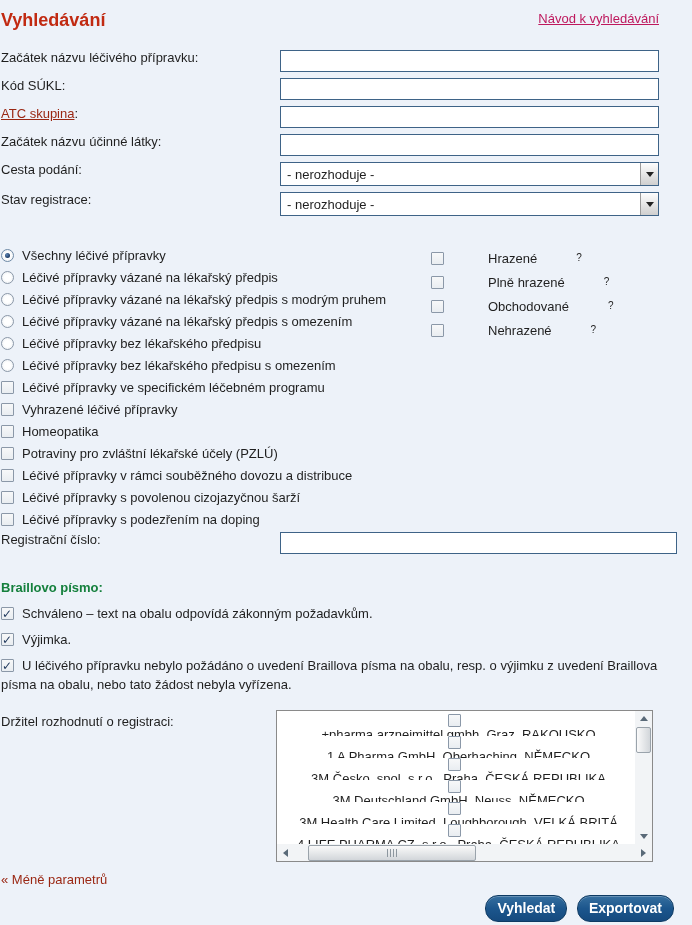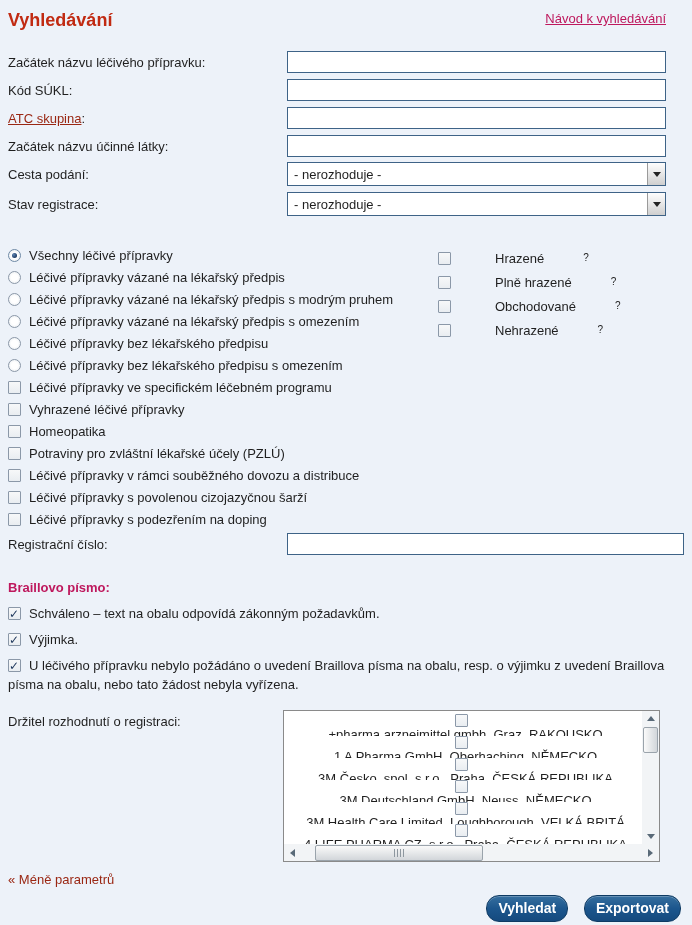--- a/index.html
+++ b/index.html
@@ -2,29 +2,29 @@
 <html><head>
 <meta charset="utf-8">
 <style>
   html,body{margin:0;padding:0;}
   body{
     width:692px;height:925px;overflow:hidden;
     background:#edf2f9;
     font-family:"Liberation Sans","DejaVu Sans",sans-serif;
     font-size:13px;color:#1f1f1f;
   }
-  .page{padding:8px 0 0 8px;width:684px;}
+  .page{padding:8px 0 0 1px;width:684px;}
   
   .header{position:relative;width:658px;height:30px;margin-bottom:12px;}
   .title{font-size:18px;font-weight:bold;color:#c12a12;margin:0;padding-top:2px;}
   .help-link{position:absolute;right:0;top:3px;font-size:13px;color:#be185d;text-decoration:underline;cursor:pointer;}
   a{color:#9a2713;}
   
   .fields{width:658px;}
-  .frow{display:flex;align-items:center;margin-bottom:4px;height:24px;}
+  .frow{display:flex;margin-bottom:4px;height:24px;}
   .frow .lbl{width:279px;flex:none;}
   .lbl-link{color:#9a2713;text-decoration:underline;cursor:pointer;}
   input.txt{
     flex:1;height:22px;box-sizing:border-box;border:1px solid #3e6387;background:#fff;
     padding:0 4px;font-family:inherit;font-size:13px;color:#1f1f1f;outline:none;
   }
   .selrow{margin-bottom:6px;height:24px;}
   .sel{
     flex:1;height:24px;box-sizing:border-box;border:1px solid #3e6387;background:#fff;
     display:flex;align-items:center;cursor:pointer;
@@ -56,21 +56,21 @@
   .radio.checked{border-color:#6f8aa6;}
   .radio.checked::after{
     content:"";position:absolute;left:3px;top:3px;width:5px;height:5px;border-radius:50%;
     background:radial-gradient(circle at 35% 35%, #5f86b5 0%, #1c3a63 70%);
   }
   .coverage{position:absolute;left:430px;top:2px;}
   .coverage .orow{height:24px;gap:36px;}
   sup.q{font-size:10px;color:#222;margin-left:3px;position:relative;top:-1px;cursor:pointer;}
   
   .braille{margin-top:24px;width:676px;}
-  .braille h2{font-size:13px;font-weight:bold;margin:0 0 9px 0;color:#be185d;}
+  .braille h2{font-size:13px;font-weight:bold;margin:0 0 9px 0;color:#15803d;}
   .opt-inline{display:block;margin-bottom:7px;line-height:19px;}
   .opt-inline .ctrl{vertical-align:-2px;margin-right:8px;}
   
   .holder{display:flex;margin-top:16px;}
   .holder .lbl{width:275px;flex:none;padding-top:4px;}
   .listbox{
     width:377px;height:152px;box-sizing:border-box;background:#fff;border:1px solid #8a8a8a;
     display:flex;flex-direction:column;
   }
   .list-body{flex:1;display:flex;overflow:hidden;}
@@ -94,21 +94,21 @@
   }
   .hthumb::after{
     content:"";position:absolute;left:50%;top:3px;margin-left:-5px;width:10px;height:8px;
     background:repeating-linear-gradient(90deg,#8d979f 0 1px,transparent 1px 3px);
   }
   
   .less{margin-top:10px;}
   .less a{font-size:13px;}
   .actions{margin-top:8px;text-align:right;padding-right:11px;}
   .btn{
-    display:inline-block;padding:4px 11px 5px 11px;margin-left:12px;
+    display:inline-block;padding:4px 11px 5px 11px;margin-left:6px;
     background:linear-gradient(#366f9f,#1c568d 50%,#154a7e);
     border:1px solid #0d3a63;border-radius:13px;
     color:#fff;font-weight:bold;font-size:14px;cursor:pointer;
     box-shadow:inset 0 1px 0 rgba(255,255,255,.25);
   }
 </style>
 </head>
 <body>
 
 <div class="page">

